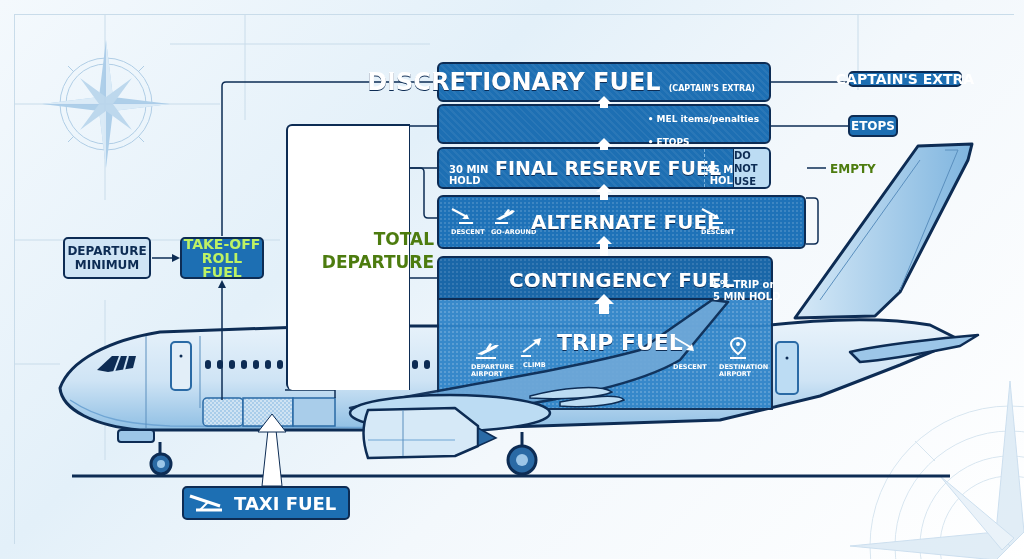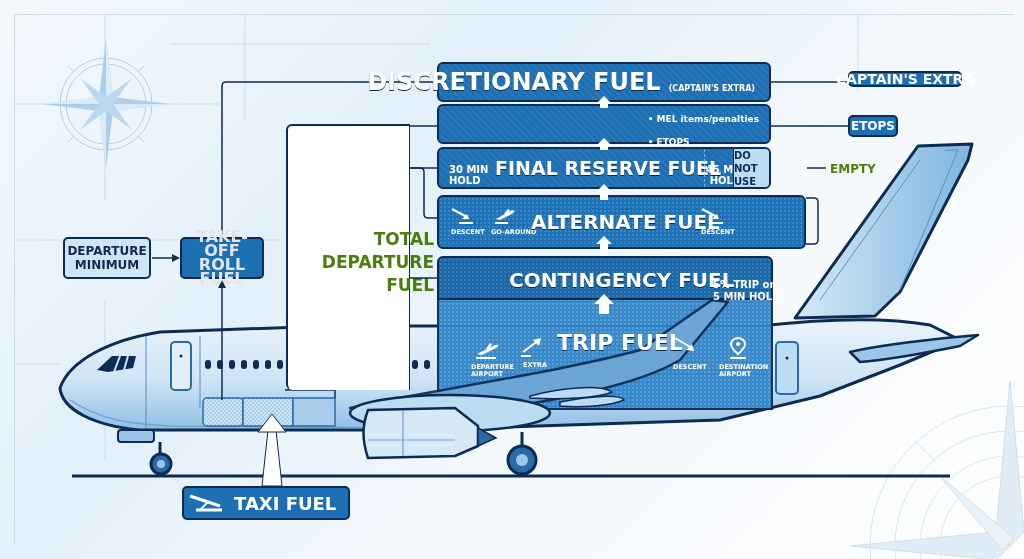--- a/index.html
+++ b/index.html
@@ -168,21 +168,20 @@
     <circle cx="522" cy="460" r="6" fill="#9cc6e8"></circle>
   </g>
 
   <line x1="72" y1="476" x2="950" y2="476" stroke="#0d2c54" stroke-width="3"></line>
 </svg>
 
 <div style="position:absolute;left:286px;top:124px;width:124px;height:266px;background:#ffffff;border:2px solid #0d2c54;border-right:1.5px solid #0d2c54;border-radius:6px 0 0 6px;border-bottom:none;"></div>
 <div class="label-dark" style="left:286px;top:228px;width:148px;text-align:right;font-size:17px;line-height:23px;">
   <div>TOTAL</div>
   <div>DEPARTURE</div>
-  <div>FUEL</div>
 </div>
 
 <div style="position:absolute;left:437px;top:298px;width:336px;height:112px;background-color:#2f84c8;background-image:radial-gradient(rgba(255,255,255,0.18) 1px, transparent 1.3px);background-size:4px 4px;border:2px solid #0d2c54;border-top:none;opacity:0.95;"></div>
 
 <svg class="layer" width="1024" height="559" viewBox="0 0 1024 559" style="pointer-events:none;">
 
   <path d="M350,408 C420,392 560,372 640,350 L712,300 L728,302 L680,360 C640,384 560,400 500,408 L420,416 Z" fill="#6fa8d8" stroke="#0d2c54" stroke-width="2.5" stroke-linejoin="round" opacity="0.92"></path>
   <path d="M530,396 C560,388 600,384 612,392 C600,398 560,400 530,398 Z" fill="#bcdcf3" stroke="#0d2c54" stroke-width="1.5"></path>
   <path d="M560,402 C590,396 620,394 624,400 C610,406 580,408 560,406 Z" fill="#bcdcf3" stroke="#0d2c54" stroke-width="1.5"></path>
 
@@ -302,21 +301,21 @@
       <div>DEPARTURE</div>
       <div>AIRPORT</div>
     </div>
   </div>
   <div style="position:absolute;left:80px;top:36px;width:30px;text-align:center;">
     <svg width="26" height="22" viewBox="0 0 26 22">
       <line x1="4" y1="16" x2="20" y2="4" stroke="#fff" stroke-width="2"></line>
       <polygon points="22,2 14,4 20,10" fill="#fff"></polygon>
       <line x1="2" y1="20" x2="12" y2="20" stroke="#fff" stroke-width="2"></line>
     </svg>
-    <div class="tiny">EXTRA</div>
+    <div class="tiny">CLIMB</div>
   </div>
   <div style="position:absolute;left:230px;top:34px;width:36px;text-align:center;">
     <svg width="26" height="22" viewBox="0 0 26 22">
       <line x1="3" y1="4" x2="20" y2="14" stroke="#fff" stroke-width="2"></line>
       <polygon points="22,17 14,16 20,10" fill="#fff"></polygon>
     </svg>
     <div class="tiny" style="margin-top:4px;">DESCENT</div>
   </div>
   <div style="position:absolute;left:276px;top:36px;width:50px;text-align:center;">
     <svg width="20" height="24" viewBox="0 0 20 24">
@@ -356,21 +355,21 @@
 <div class="tag" style="left:848px;top:115px;width:50px;height:22px;font-size:12px;">ETOPS</div>
 <div class="label-dark" style="left:830px;top:162px;font-size:12px;">EMPTY</div>
 
 <div style="position:absolute;left:63px;top:237px;width:88px;height:42px;background:#cfe4f5;border:2px solid #0d2c54;border-radius:5px;display:flex;align-items:center;justify-content:center;">
   <div style="text-align:center;font-weight:bold;font-size:12px;line-height:14px;color:#0d2c54;">
     <div>DEPARTURE</div>
     <div>MINIMUM</div>
   </div>
 </div>
 <div style="position:absolute;left:180px;top:237px;width:84px;height:42px;background:#1d6fb3;border:2px solid #0d2c54;border-radius:5px;display:flex;align-items:center;justify-content:center;">
-  <div style="text-align:center;font-weight:bold;font-size:16px;line-height:14px;color:#e5e5e5;">
+  <div style="text-align:center;font-weight:bold;font-size:14px;line-height:14px;color:#bef264;">
     <div>TAKE-OFF</div>
     <div>ROLL FUEL</div>
   </div>
 </div>
 
 <div class="tag" style="left:182px;top:486px;width:168px;height:34px;font-size:18px;justify-content:flex-start;padding-left:2px;">
   <svg width="40" height="22" viewBox="0 0 40 22" style="margin-right:8px;">
     <line x1="4" y1="4" x2="34" y2="14" stroke="#fff" stroke-width="3"></line>
     <line x1="14" y1="18" x2="22" y2="10" stroke="#fff" stroke-width="2"></line>
     <line x1="10" y1="18" x2="36" y2="18" stroke="#fff" stroke-width="3"></line>

